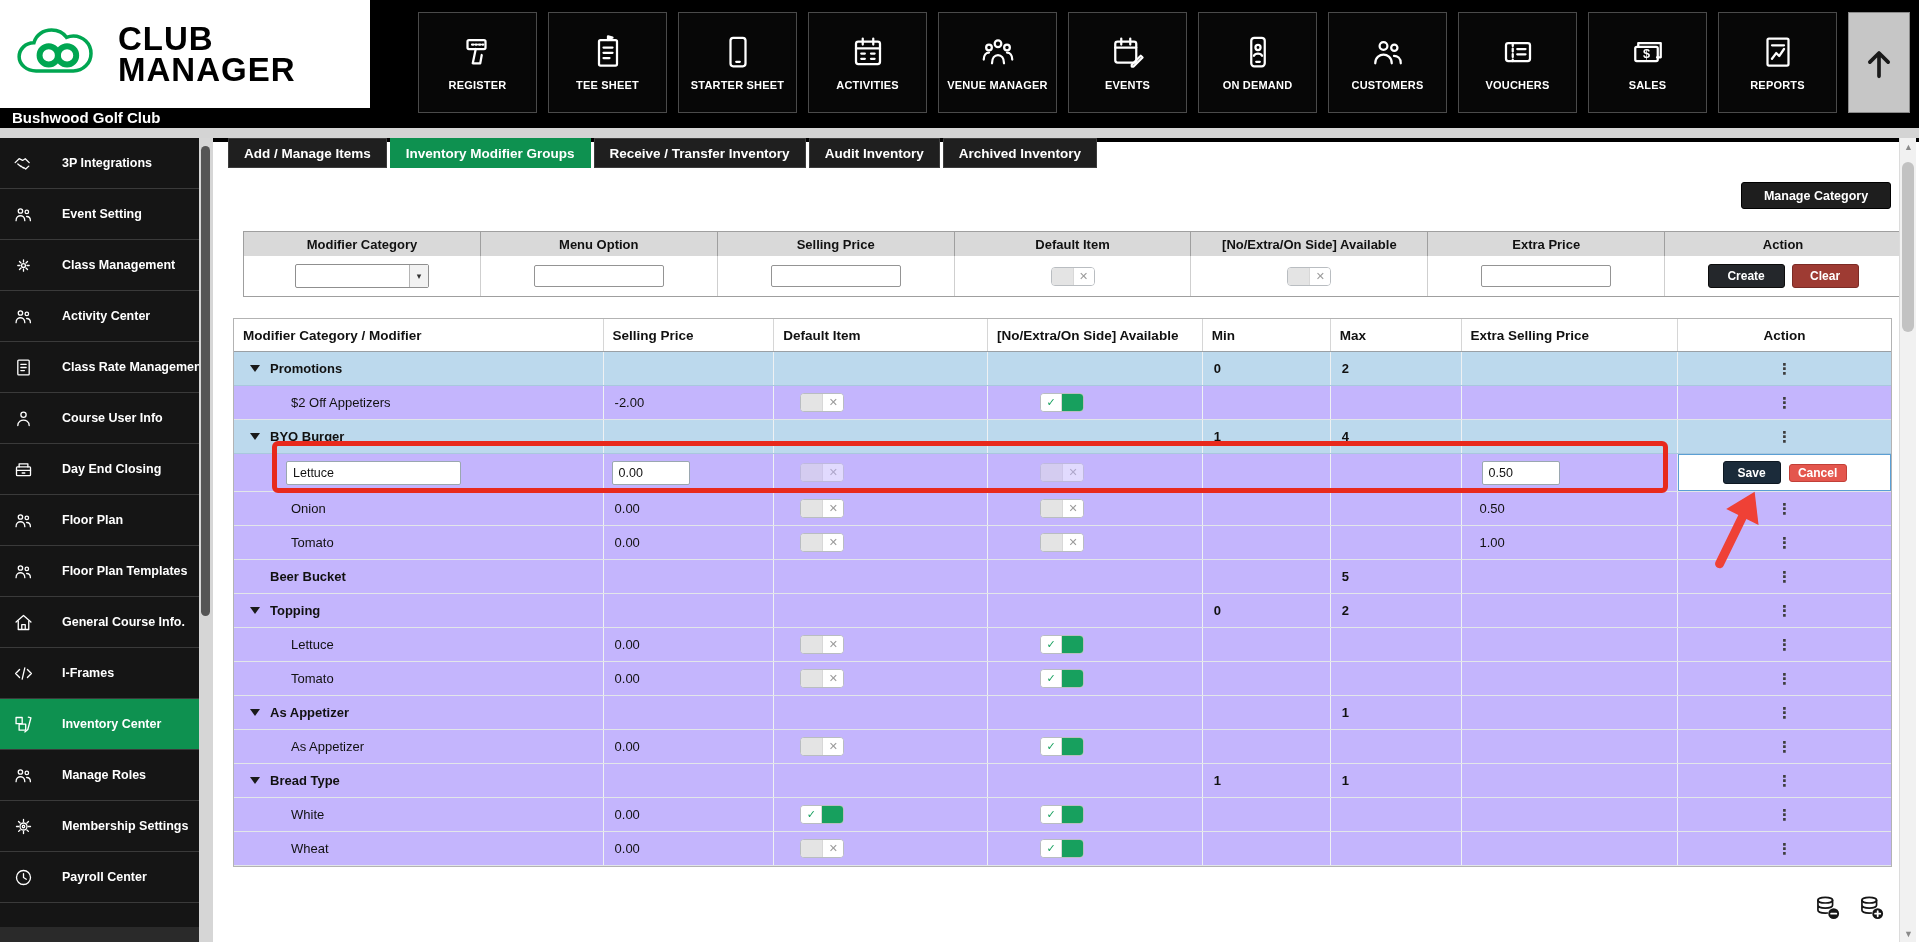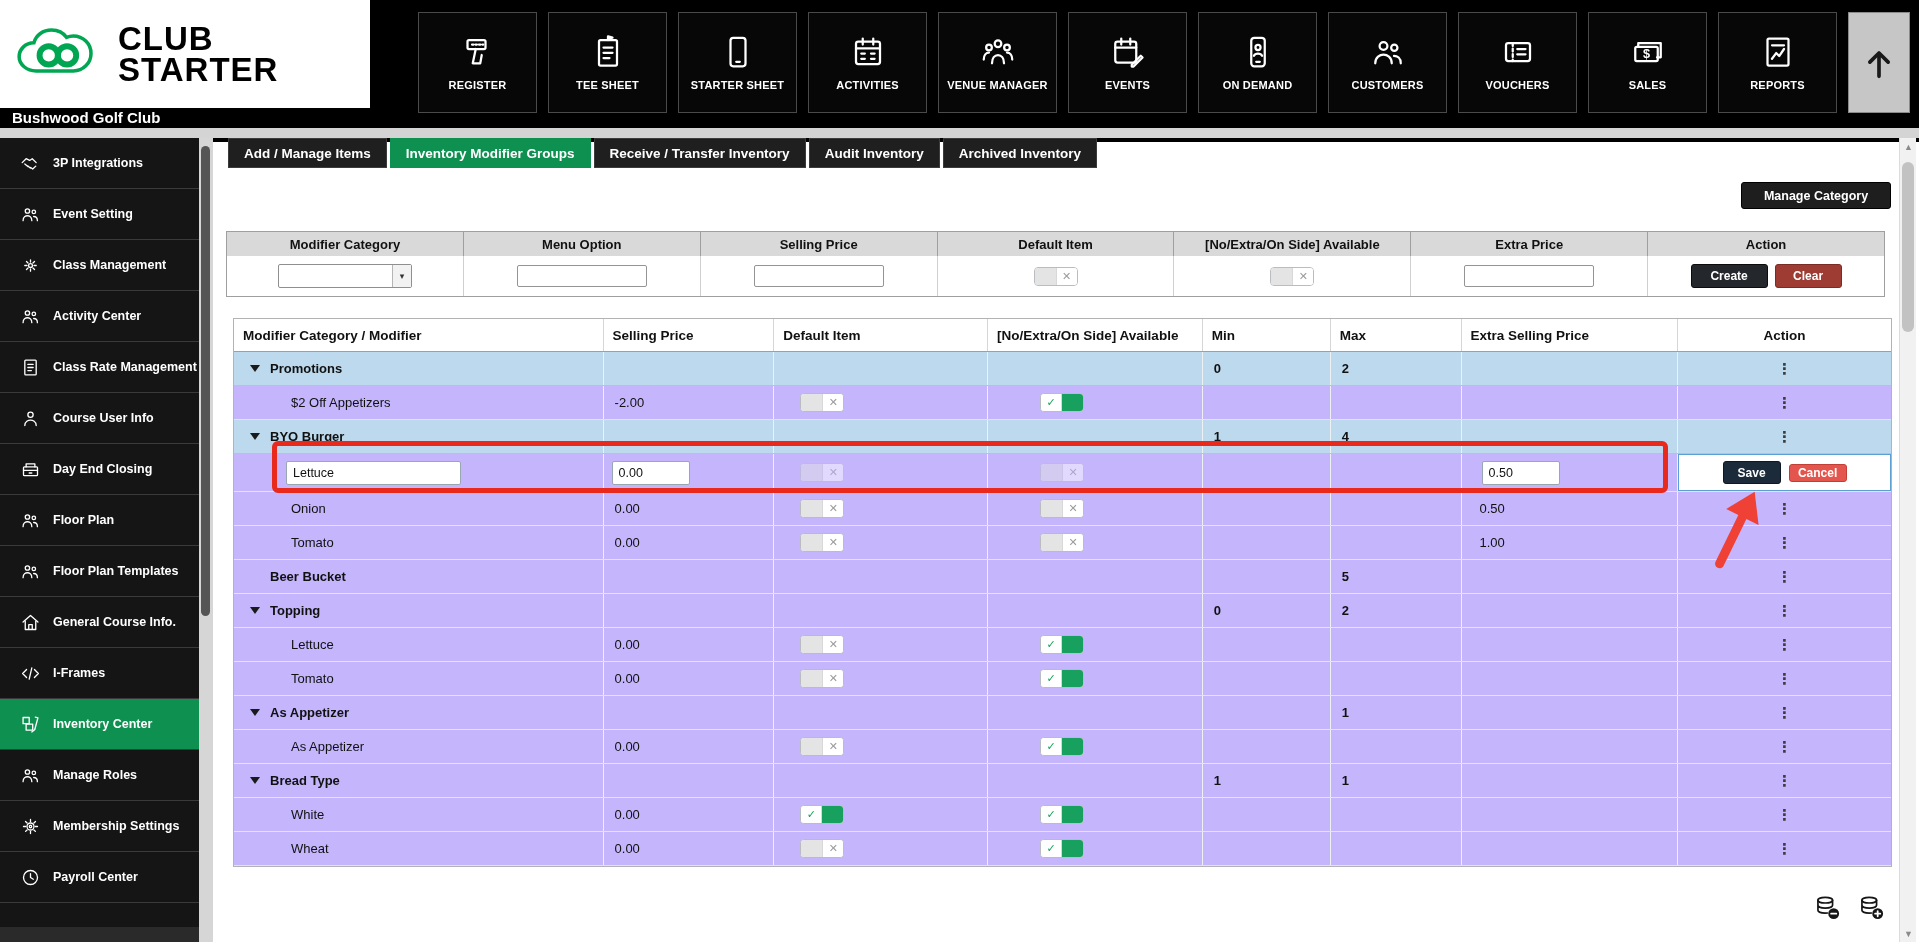--- a/index.html
+++ b/index.html
@@ -25,39 +25,39 @@
   .nav-label{font-size:11px;font-weight:bold;text-align:center;line-height:1.15;padding:0 3px;letter-spacing:.2px}
   .scroll-top-tile{position:absolute;left:1848px;top:12px;width:62px;height:101px;
     background:#c6c6c6;border:1px solid #8a8a8a;color:#1a1a1a;
     display:flex;align-items:center;justify-content:center}
   .scroll-top-tile .icon{width:40px;height:40px}
   .header-strip{position:absolute;left:0;top:128px;width:1919px;height:10px;background:#d4d4d4}
 
   
   .sidebar{position:absolute;left:0;top:138px;width:199px;height:804px;background:#2a2a2a;overflow:hidden}
   .sidebar-item{height:51px;background:#151515;border-bottom:1px solid #3a3a3a;color:#fff;
-    display:flex;align-items:center;gap:12px;padding-left:20px}
+    display:flex;align-items:center;gap:28px;padding-left:13px}
   .sidebar-item.active{background:#0e9150}
   .sidebar-item.partial{height:24px;border-bottom:none}
   .side-icon{width:21px;height:21px;flex:0 0 21px}
   .side-label{font-size:12.5px;font-weight:bold;white-space:nowrap}
   .sidebar-scroll{position:absolute;left:199px;top:138px;width:14px;height:804px;background:#d6d6d6}
   .sb-thumb{position:absolute;left:2px;top:8px;width:9px;height:470px;background:#555;border-radius:5px}
 
   
   .tab-bar{position:absolute;left:228px;top:138px;display:flex;gap:3px}
   .tab{height:30px;padding:0 15px;display:flex;align-items:center;background:#1f1f1f;
     border:1px solid #3c3c3c;color:#fff;font-size:13.5px;font-weight:bold;white-space:nowrap}
   .tab.active{background:#0e9150;border-color:#0e9150}
   .manage-category-btn{position:absolute;left:1741px;top:182px;width:150px;height:27px;
     background:#1e1e1e;color:#fff;font-size:12.5px;font-weight:bold;border:1px solid #000;
     border-radius:3px;display:flex;align-items:center;justify-content:center}
 
   
-  .filter-table{position:absolute;left:226px;top:231px;width:1659px;border:1px solid #9f9f9f;background:#fff}
+  .filter-table{position:absolute;left:243px;top:231px;width:1659px;border:1px solid #9f9f9f;background:#fff}
   .filter-head{display:flex;height:24px}
   .fhcell{flex:1;background:#d9d9d9;border-right:1px solid #9f9f9f;display:flex;align-items:center;
     justify-content:center;font-size:13px;font-weight:bold;color:#111}
   .fhcell:last-child{border-right:none}
   .filter-body{display:flex;height:40px}
   .fcell{flex:1;border-right:1px solid #cfcfcf;display:flex;align-items:center;justify-content:center;gap:7px}
   .fcell:last-child{border-right:none}
   .f-input{width:130px;height:22px;border:1px solid #949494;border-radius:2px;padding:0 6px;
     font-size:12.5px;font-family:inherit;outline:none;color:#111}
   .select{width:134px;height:24px;border:1px solid #8f8f8f;border-radius:2px;background:#fff;
@@ -140,21 +140,21 @@
   <div class="logo-box">
     <span class="logo-mark">
       <svg viewBox="0 0 64 44">
         <path d="M15 34C8.4 34 3 29.5 3 24s4.6-10 10.5-10C15 8.5 20 5 26 5c4.5 0 8.4 2 10.6 5.2 1.4-.6 3.1-1 4.9-1C48.4 9.2 54 14.8 54 21.6 54 28.5 48.4 34 41.5 34z" stroke="#00a651" stroke-width="2.5" fill="none"></path>
         <circle cx="24" cy="23" r="6.5" stroke="#00a651" stroke-width="4.2" fill="none"></circle>
         <circle cx="37" cy="23" r="6.5" stroke="#00a651" stroke-width="4.2" fill="none"></circle>
       </svg>
     </span>
     <div class="logo-text">
       <div>CLUB</div>
-      <div>STARTER</div>
+      <div>MANAGER</div>
     </div>
   </div>
   <div class="club-name">Bushwood Golf Club</div>
   <div class="nav-tiles">
       <div class="nav-tile">
         <span class="icon nav-icon">
           <svg viewBox="0 0 24 24">
             <rect x="5" y="4" width="12" height="6" rx="1"></rect>
             <path d="M10.5 10l-2 9.5h5l1-5.5"></path>
             <path d="M8 7h1M10.3 7h1M12.6 7h1M14.9 7h.6"></path>

